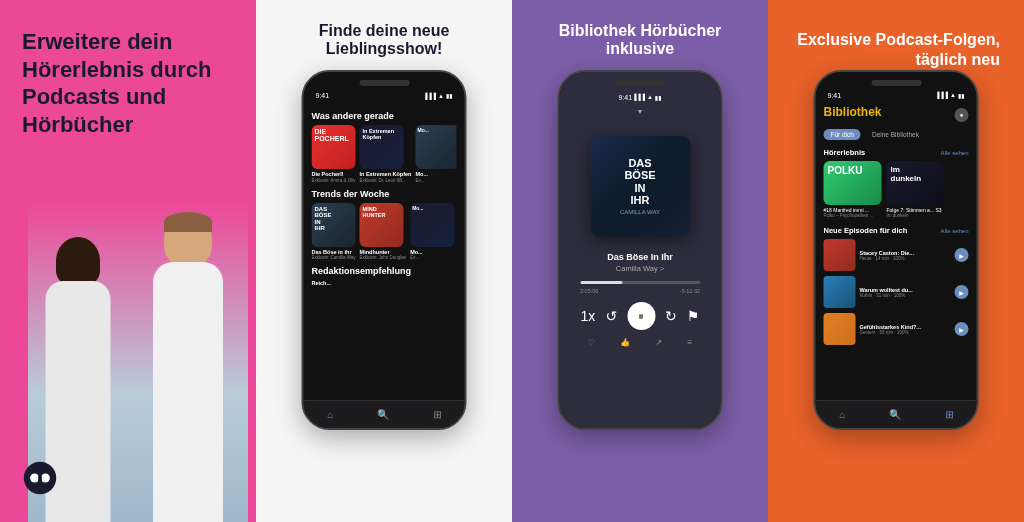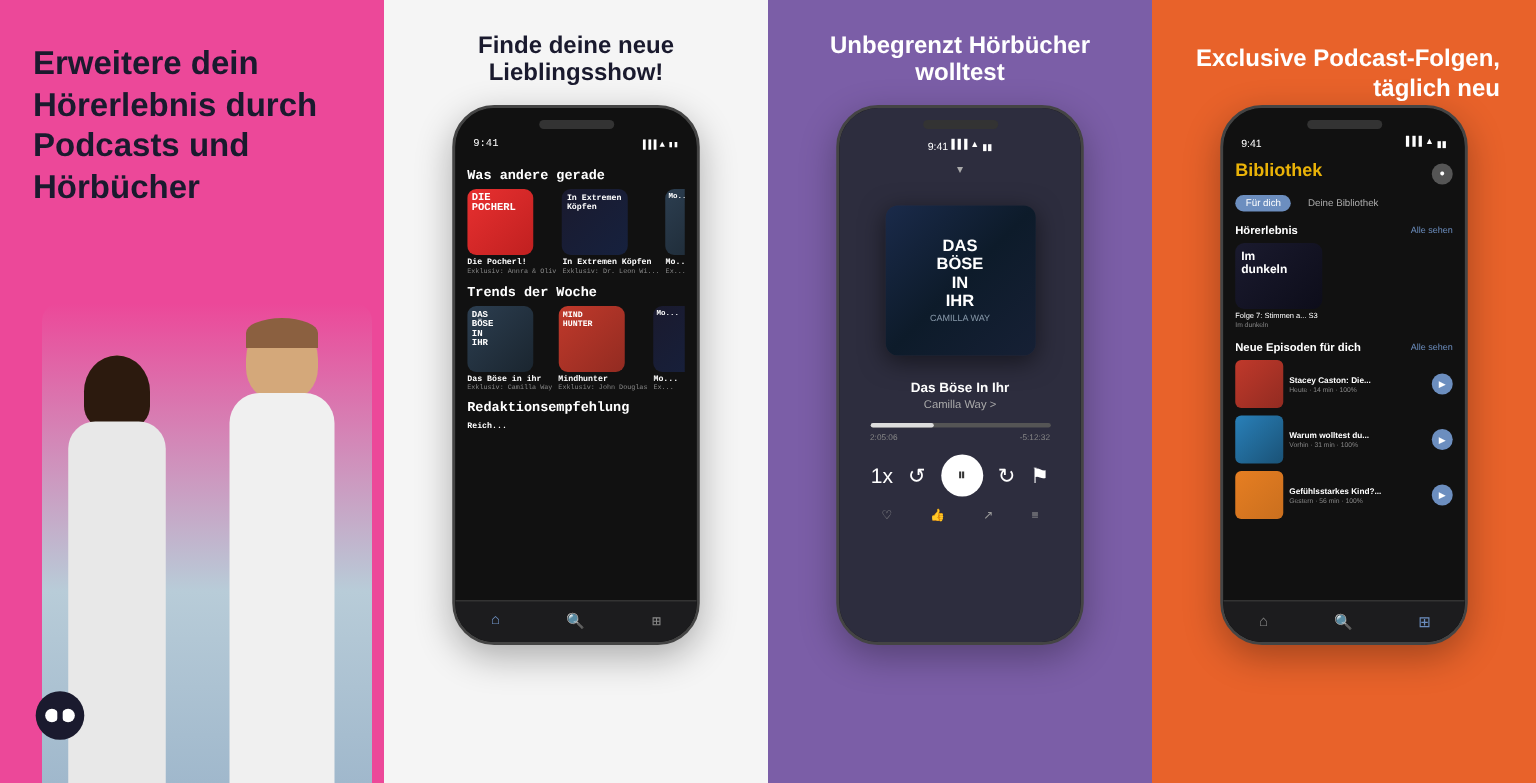--- a/index.html
+++ b/index.html
@@ -115,21 +115,20 @@
       height: 6px;
       background: #333;
       border-radius: 3px;
       z-index: 10;
     }
     .phone-screen-2 {
       width: 100%;
       height: 100%;
       background: #111;
       padding: 20px 8px 8px;
-      font-family: Liberation Mono, monospace;
     }
     .phone-status-bar {
       display: flex;
       justify-content: space-between;
       align-items: center;
       padding: 0 4px 6px;
       font-size: 7px;
       color: white;
     }
     .phone-section-title {
@@ -566,21 +565,21 @@
           <div class="nav-icon">🔍</div>
           <div class="nav-icon">⊞</div>
         </div>
       </div>
     </div>
   </div>
 </div>
 
 <div class="panel-3">
   <div class="panel-3-text">
-    <h2>Unbegrenzt Hörbücher wolltest</h2>
+    <h2>Bibliothek Hörbücher inklusive</h2>
   </div>
   <div class="phone-container">
     <div class="phone-frame">
       <div class="phone-notch"></div>
       <div class="phone-screen-3">
         <div class="phone-status-bar">
           <span>9:41</span>
           <div style="display:flex;gap:2px;">
             <span style="font-size:6px;color:white;">▐▐▐</span>
             <span style="font-size:6px;color:white;">▲</span>
@@ -649,20 +648,27 @@
           <div class="lib-tab active">Für dich</div>
           <div class="lib-tab">Deine Bibliothek</div>
         </div>
 
         <div class="lib-section-row">
           <span class="lib-section-name">Hörerlebnis</span>
           <span class="lib-section-link">Alle sehen</span>
         </div>
         <div class="lib-podcast-row">
           <div class="lib-podcast-item">
+            <div class="lib-podcast-thumb thumb-polku">
+              <div style="padding:4px;font-size:10px;color:white;font-weight:900;">POLKU</div>
+            </div>
+            <div class="lib-podcast-label">#18 Manfred immi ...</div>
+            <div class="lib-podcast-sub">Polku – Psychopathen ...</div>
+          </div>
+          <div class="lib-podcast-item">
             <div class="lib-podcast-thumb thumb-dunkel">
               <div style="padding:4px;font-size:8px;color:white;font-weight:700;">Im<br>dunkeln</div>
             </div>
             <div class="lib-podcast-label">Folge 7: Stimmen a... S3</div>
             <div class="lib-podcast-sub">Im dunkeln</div>
           </div>
         </div>
 
         <div class="lib-section-row">
           <span class="lib-section-name">Neue Episoden für dich</span>

